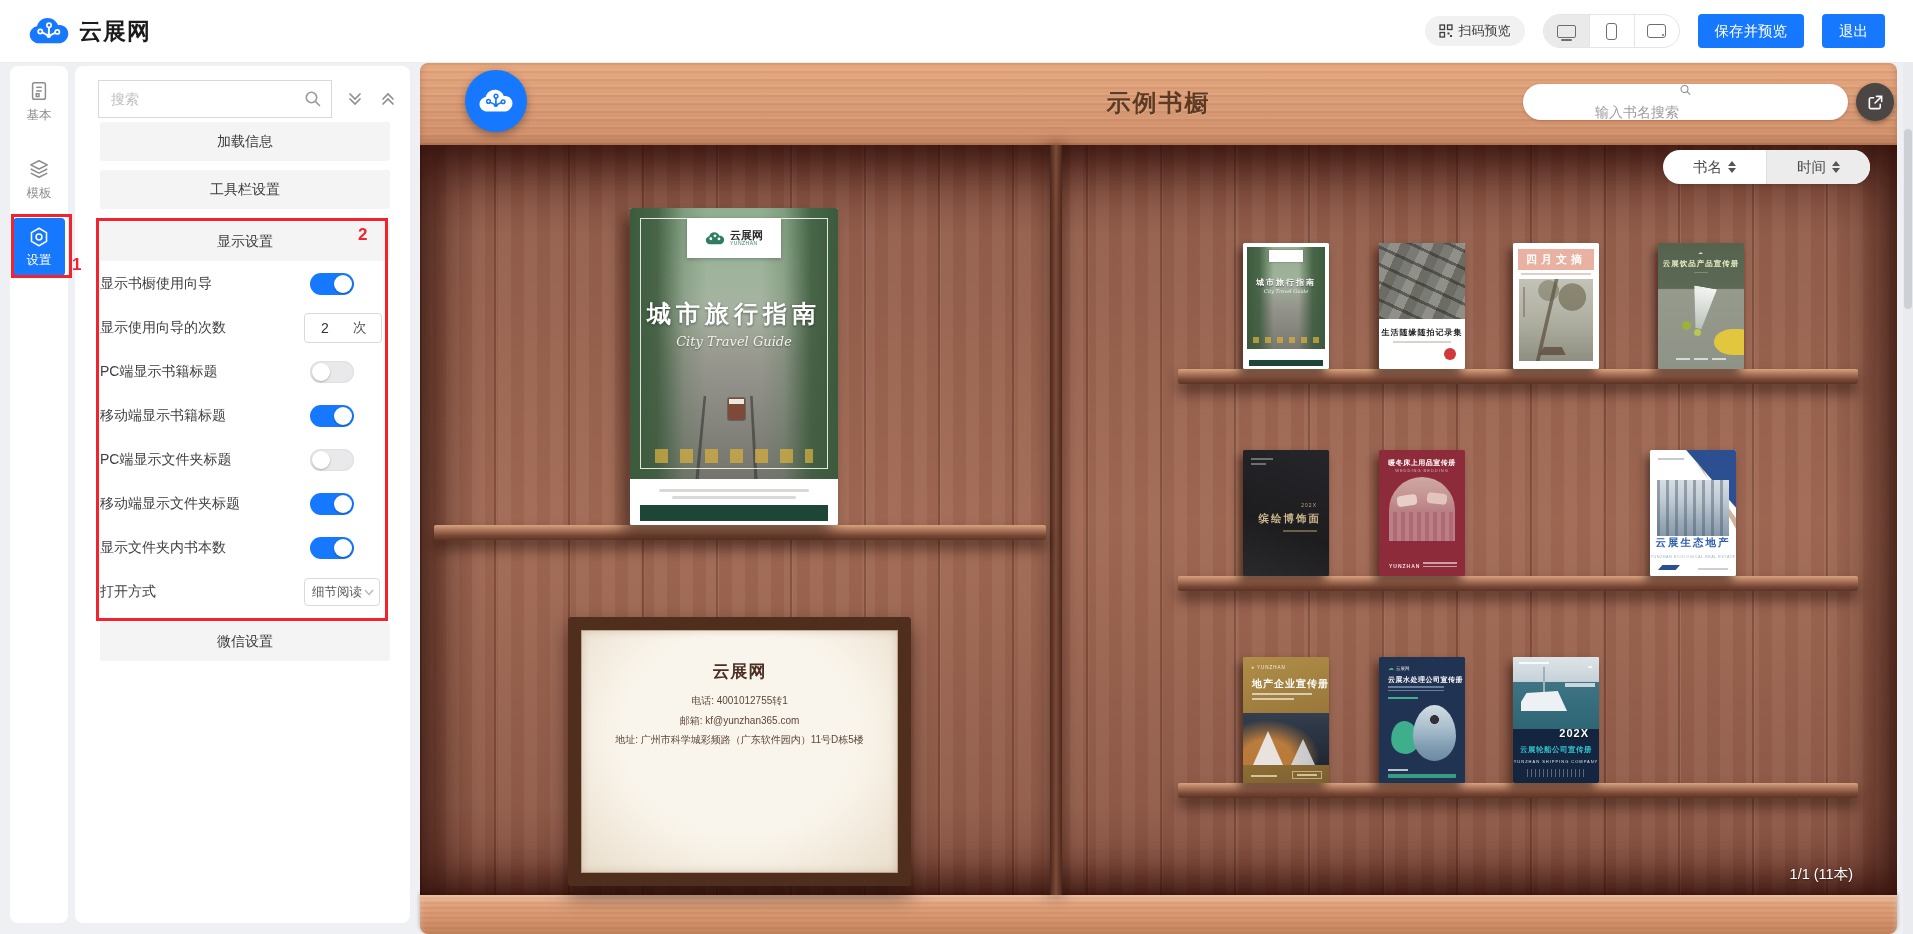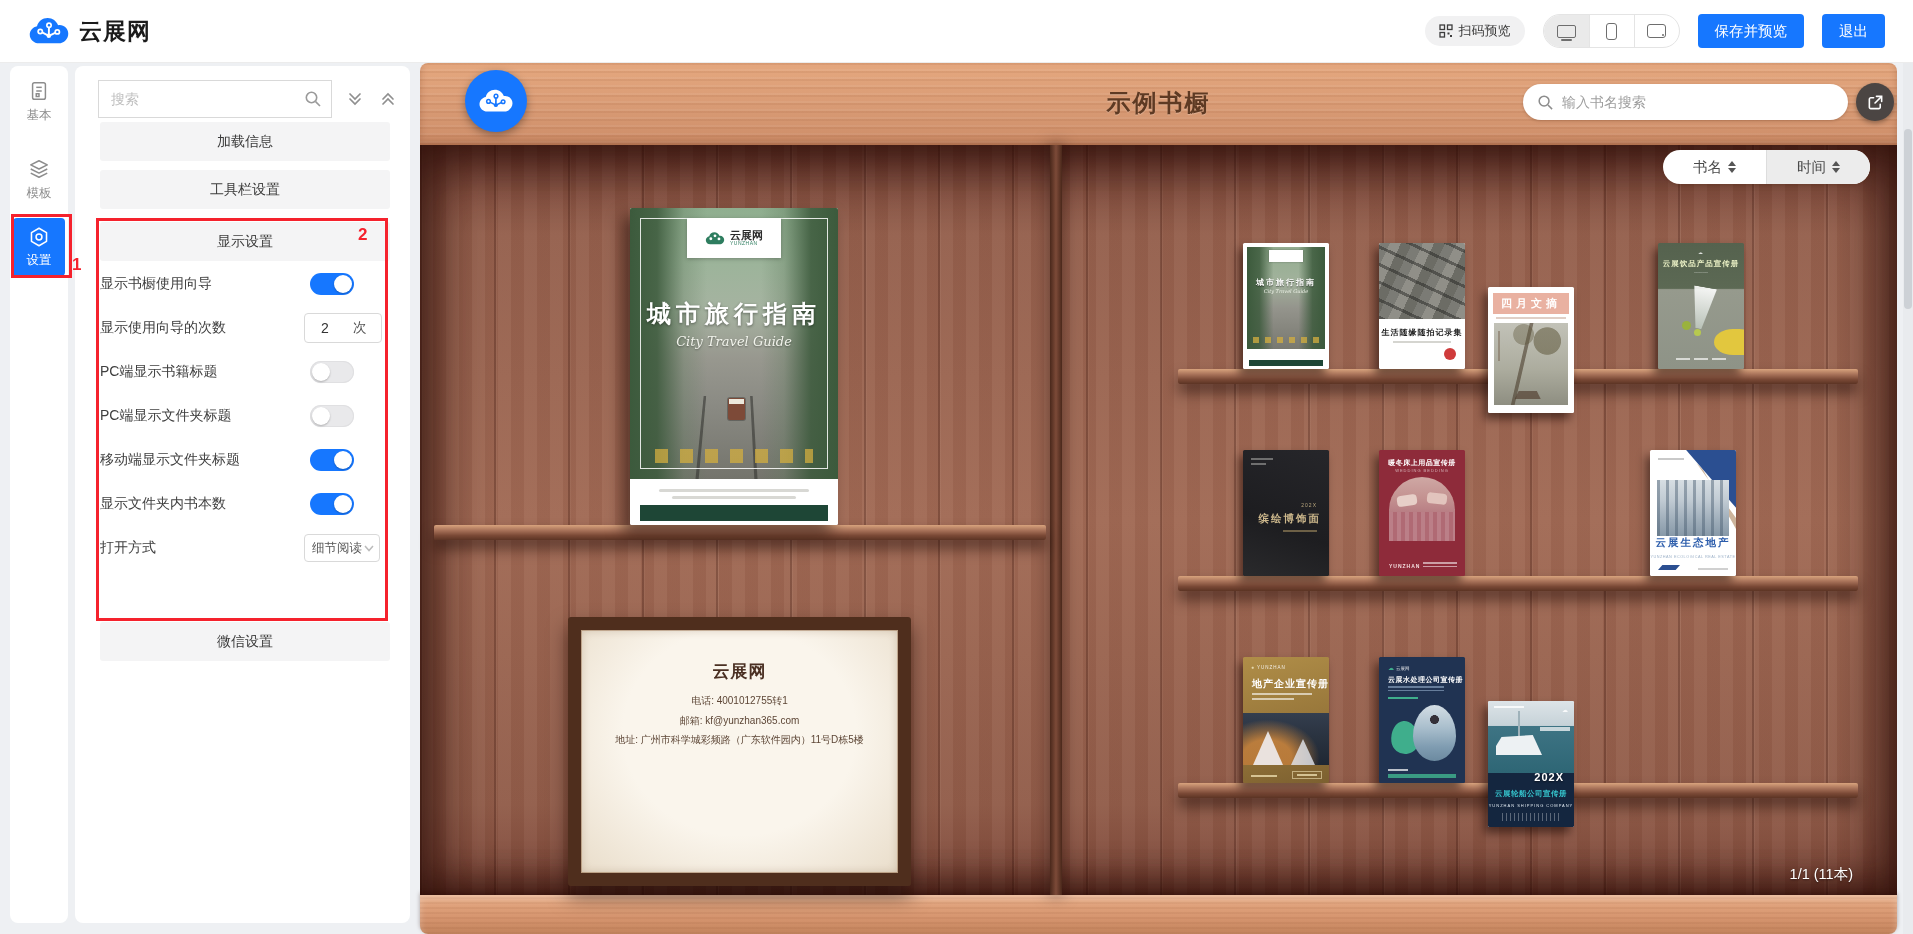--- a/index.html
+++ b/index.html
@@ -85,21 +85,21 @@
   .ledge { position:absolute; height:15px; border-radius:2px;
     background:linear-gradient(180deg,#d8a37d 0%, #a9735a 35%, #7a4936 70%, #5c3424 100%);
     box-shadow:0 9px 14px rgba(25,8,4,.5); }
   .ledge-left { left:14px; top:462px; width:612px; }
   .ledge-r1 { left:758px; top:306px; width:680px; }
   .ledge-r2 { left:758px; top:513px; width:680px; }
   .ledge-r3 { left:758px; top:720px; width:680px; }
 
   .shelf-logo { position:absolute; left:45px; top:7px; width:62px; height:62px; border-radius:50%; background:#1677ff; display:flex; align-items:center; justify-content:center; box-shadow:0 3px 9px rgba(0,0,0,.35); cursor:pointer; z-index:6; }
   .shelf-title { position:absolute; left:0; top:24px; width:1477px; text-align:center; font-size:24px; font-weight:bold; color:#5e3a23; letter-spacing:2px; text-shadow:0 1px 1px rgba(255,255,255,.25); }
-  .shelf-search { position:absolute; left:1103px; top:21px; width:325px; height:36px; background:#fff; border-radius:18px; display:flex; align-items:center; padding:0 14px; gap:8px; box-shadow:0 1px 3px rgba(80,35,15,.25); }
+  .shelf-search { position:absolute; left:1103px; top:21px; width:325px; height:36px; background:#fff; border-radius:18px; display:flex; align-items:center; padding:0 14px; gap:8px; box-shadow:0 1px 3px rgba(80,35,15,.25);flex-direction:column; }
   .shelf-search input { border:none; outline:none; flex:1; font-size:14px; color:#333; background:transparent; font-family:inherit; }
   .shelf-search input::placeholder { color:#9e9e9e; }
   .extbtn { position:absolute; left:1436px; top:20px; width:38px; height:38px; border-radius:50%; background:#4b4543; display:flex; align-items:center; justify-content:center; cursor:pointer; box-shadow:0 2px 5px rgba(0,0,0,.35); }
 
   .sortpill { position:absolute; left:1243px; top:87px; width:207px; height:34px; background:#fff; border-radius:17px; display:flex; overflow:hidden; box-shadow:0 1px 3px rgba(80,35,15,.3); }
   .sortseg { flex:1; display:flex; align-items:center; justify-content:center; gap:6px; font-size:14.5px; color:#4a4a4a; cursor:pointer; }
   .sortseg.dim { background:#ececec; border-left:1px solid #ddd; }
   .sortarrows { display:flex; flex-direction:column; gap:2px; }
   .tri-up { width:0; height:0; border-left:4px solid transparent; border-right:4px solid transparent; border-bottom:5px solid #555; }
   .tri-dn { width:0; height:0; border-left:4px solid transparent; border-right:4px solid transparent; border-top:5px solid #555; }
@@ -133,21 +133,21 @@
   .plaque { position:absolute; left:148px; top:554px; width:343px; height:269px; border:13px solid #4f2e1d; border-radius:3px;
     background:radial-gradient(ellipse at 50% 42%, #faf5ec 52%, #e9ddca 100%);
     box-shadow:0 10px 20px rgba(25,8,4,.55), inset 0 0 10px rgba(90,50,20,.22); }
   .plaque::before { content:""; position:absolute; inset:0; border:1px solid rgba(130,80,40,.35); pointer-events:none; }
   .plq-title { margin-top:30px; text-align:center; font-size:17px; font-weight:bold; color:#4a2f22; letter-spacing:1px; }
   .plq-line { text-align:center; font-size:10px; color:#5d4636; line-height:1.55; margin-top:10px; padding:0 20px; }
 
   
   .book { position:absolute; width:86px; height:126px; border-radius:1.5px; box-shadow:-4px 6px 10px rgba(25,8,4,.55); overflow:hidden; cursor:pointer; background:#fff; }
   .r1 { top:180px; } .r2 { top:387px; } .r3 { top:594px; }
-  .col1 { left:823px; } .col2 { left:959px; } .col3 { left:1068px;margin-top:44px; } .col4 { left:1230px; }
+  .col1 { left:823px; } .col2 { left:959px; } .col3 { left:1093px; } .col4 { left:1230px; }
 
   
   .c1-photo { position:absolute; inset:4px 4px 20px 4px;
     background:
       linear-gradient(90deg,#3c5a3c 0%, rgba(60,90,60,.85) 16%, rgba(0,0,0,0) 34% 66%, rgba(60,90,60,.85) 84%, #3c5a3c 100%),
       linear-gradient(180deg,#93ad90 0%, #a2b29c 35%, #94948c 60%, #787870 100%); }
   .c1-t { position:absolute; left:0; right:0; top:34px; text-align:center; color:#fff; font-size:8px; font-weight:bold; letter-spacing:2px; text-shadow:0 1px 1px rgba(0,0,0,.5); }
   .c1-s { position:absolute; left:0; right:0; top:45px; text-align:center; color:#eef2e8; font-size:5px; font-style:italic; font-family:"DejaVu Serif",serif; }
   .c1-cross { position:absolute; left:10px; right:10px; bottom:26px; height:6px; background:repeating-linear-gradient(90deg,#d3ae3f 0 6px, transparent 6px 12px); opacity:.75; }
   .c1-green { position:absolute; left:6px; right:6px; bottom:3px; height:6px; background:#1e4636; }
@@ -403,20 +403,26 @@
           <span class="numunit">次</span>
         </span>
       </div>
       <div class="prow">
         <span class="plabel">PC端显示书籍标题</span>
         <span class="toggle off">
             <span class="knob"></span>
           </span>
       </div>
       <div class="prow">
+        <span class="plabel">移动端显示书籍标题</span>
+        <span class="toggle on">
+            <span class="knob"></span>
+          </span>
+      </div>
+      <div class="prow">
         <span class="plabel">PC端显示文件夹标题</span>
         <span class="toggle off">
             <span class="knob"></span>
           </span>
       </div>
       <div class="prow">
         <span class="plabel">移动端显示文件夹标题</span>
         <span class="toggle on">
             <span class="knob"></span>
           </span>

